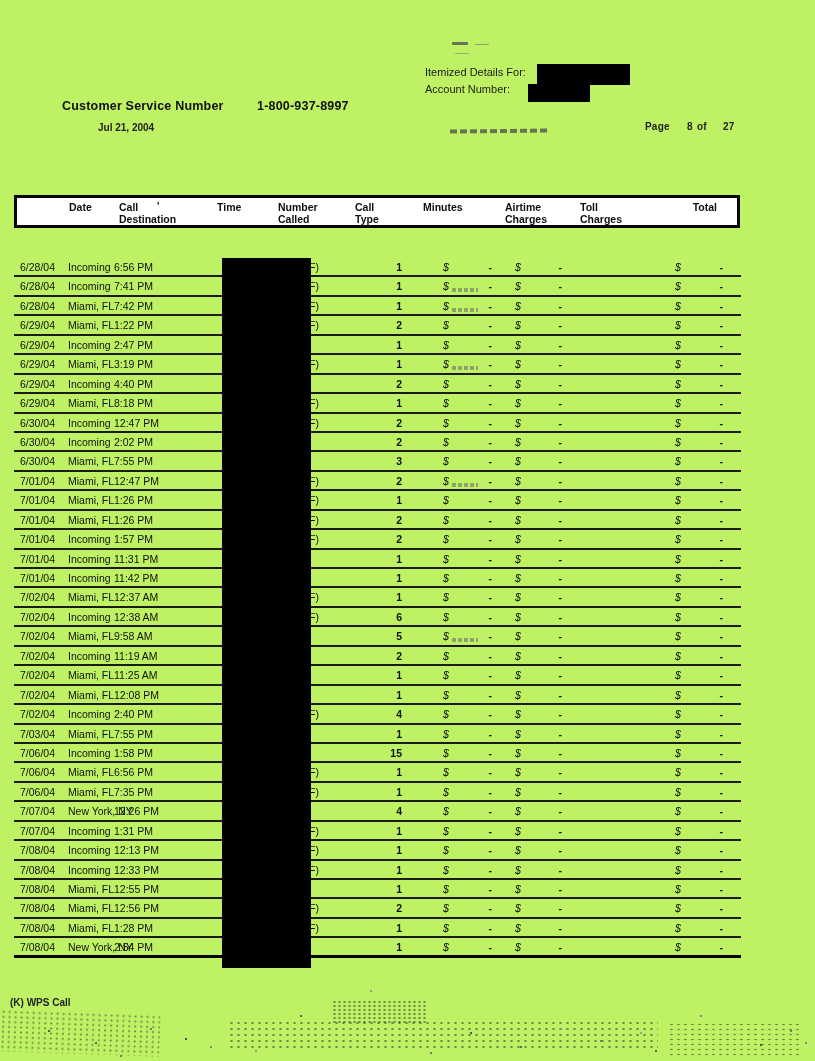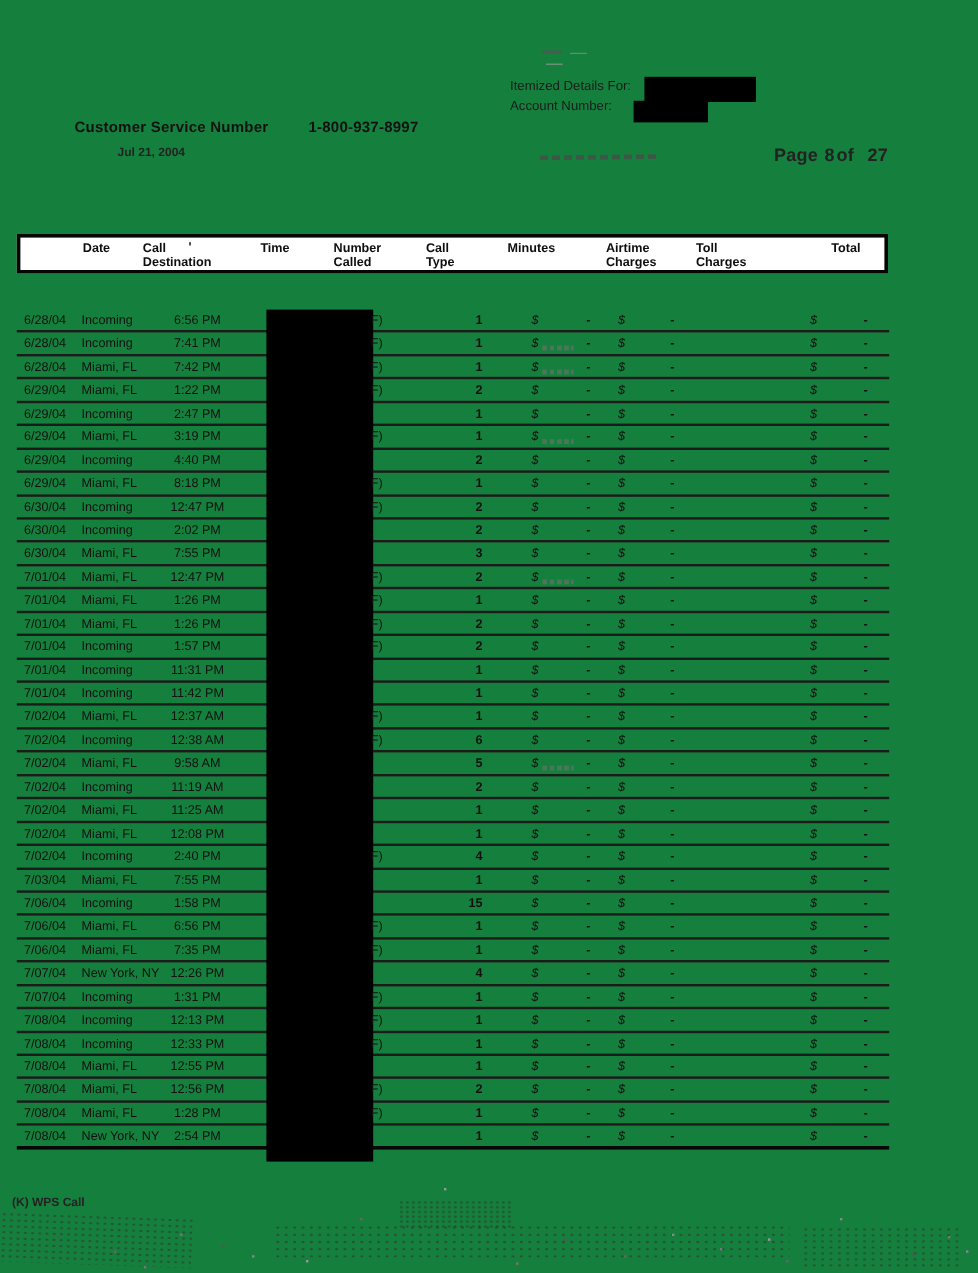--- a/index.html
+++ b/index.html
@@ -1,47 +1,47 @@
 <!DOCTYPE html>
 <html><head>
 <meta charset="utf-8">
 <style>
   html,body{margin:0;padding:0;background:#e8e8e8;}
   .page{
-    position:relative;width:815px;height:1061px;background:#15803d;
+    position:relative;width:815px;height:1061px;background:#bef264;
     font-family:"Liberation Sans", sans-serif;color:#161616;overflow:hidden;
     margin:0 auto;
   }
   .abs{position:absolute;}
   
   .lbl-sm{font-size:11px;color:#1a1a1a;}
   .redact{background:#000;position:absolute;}
   .cs-label,.cs-number{font-size:12.5px;font-weight:700;color:#111;letter-spacing:.2px;}
   .stmt-date{font-size:10px;font-weight:700;color:#222;margin-left:36px;}
-  .pg{font-size:15px;font-weight:700;color:#222;letter-spacing:.2px;}
+  .pg{font-size:10px;font-weight:700;color:#222;letter-spacing:.2px;}
   
   .topmark{left:452px;top:42px;width:16px;height:3px;background:#555;box-shadow:22px 1px 0 -1px #888,2px 10px 0 -1px #999;opacity:.8;border-radius:1px;}
   .squiggle{left:450px;top:129px;width:97px;height:4px;opacity:.75;
     background:repeating-linear-gradient(90deg,#4a4a4a 0 7px,transparent 7px 10px);
     transform:rotate(-.6deg);}
   
   .thead-box{left:14px;top:195px;width:726px;border:3px solid #060606;box-sizing:border-box;background:#fff;}
   .title-row{height:29px;border-bottom:4px solid #060606;display:flex;align-items:center;padding-left:12px;box-sizing:border-box;}
   .title-row span{font-size:14.5px;font-weight:700;font-style:italic;letter-spacing:.2px;color:#0c0c0c;white-space:nowrap;}
   .hdr-row{position:relative;height:27px;font-size:10.5px;font-weight:700;line-height:12px;color:#0e0e0e;}
   .hdr{position:absolute;top:3px;white-space:pre;padding-left:48px;}
   .hdr-tick{position:absolute;left:140px;top:2px;font-weight:700;}
   
   .rows{position:absolute;left:14px;top:258px;width:727px;}
   .row{position:relative;height:19.44px;border-bottom:2px solid #1b1b1b;box-sizing:border-box;font-size:10.5px;color:#101010;}
   .row:last-child{border-bottom:3px solid #060606;}
   .row span{position:absolute;top:3px;white-space:nowrap;}
   .c-date{left:6px;}
   .c-dest{left:54px;}
-  .c-time{left:100px;width:101px;text-align:center;}
+  .c-time{left:100px;width:101px;text-align:left;}
   .c-type{left:295px;z-index:2;}
   .c-min{left:330px;width:58px;text-align:right;font-weight:700;}
   .c-charge{display:flex;justify-content:space-between;}
   .c-air{left:429px;width:49px;}
   .c-toll{left:501px;width:47px;}
   .c-total{left:661px;width:48px;}
   .c-charge .cur{font-weight:400;}
   .c-charge .amt{font-weight:700;}
   
   .row:nth-child(2)::after,.row:nth-child(3)::after,.row:nth-child(6)::after,

